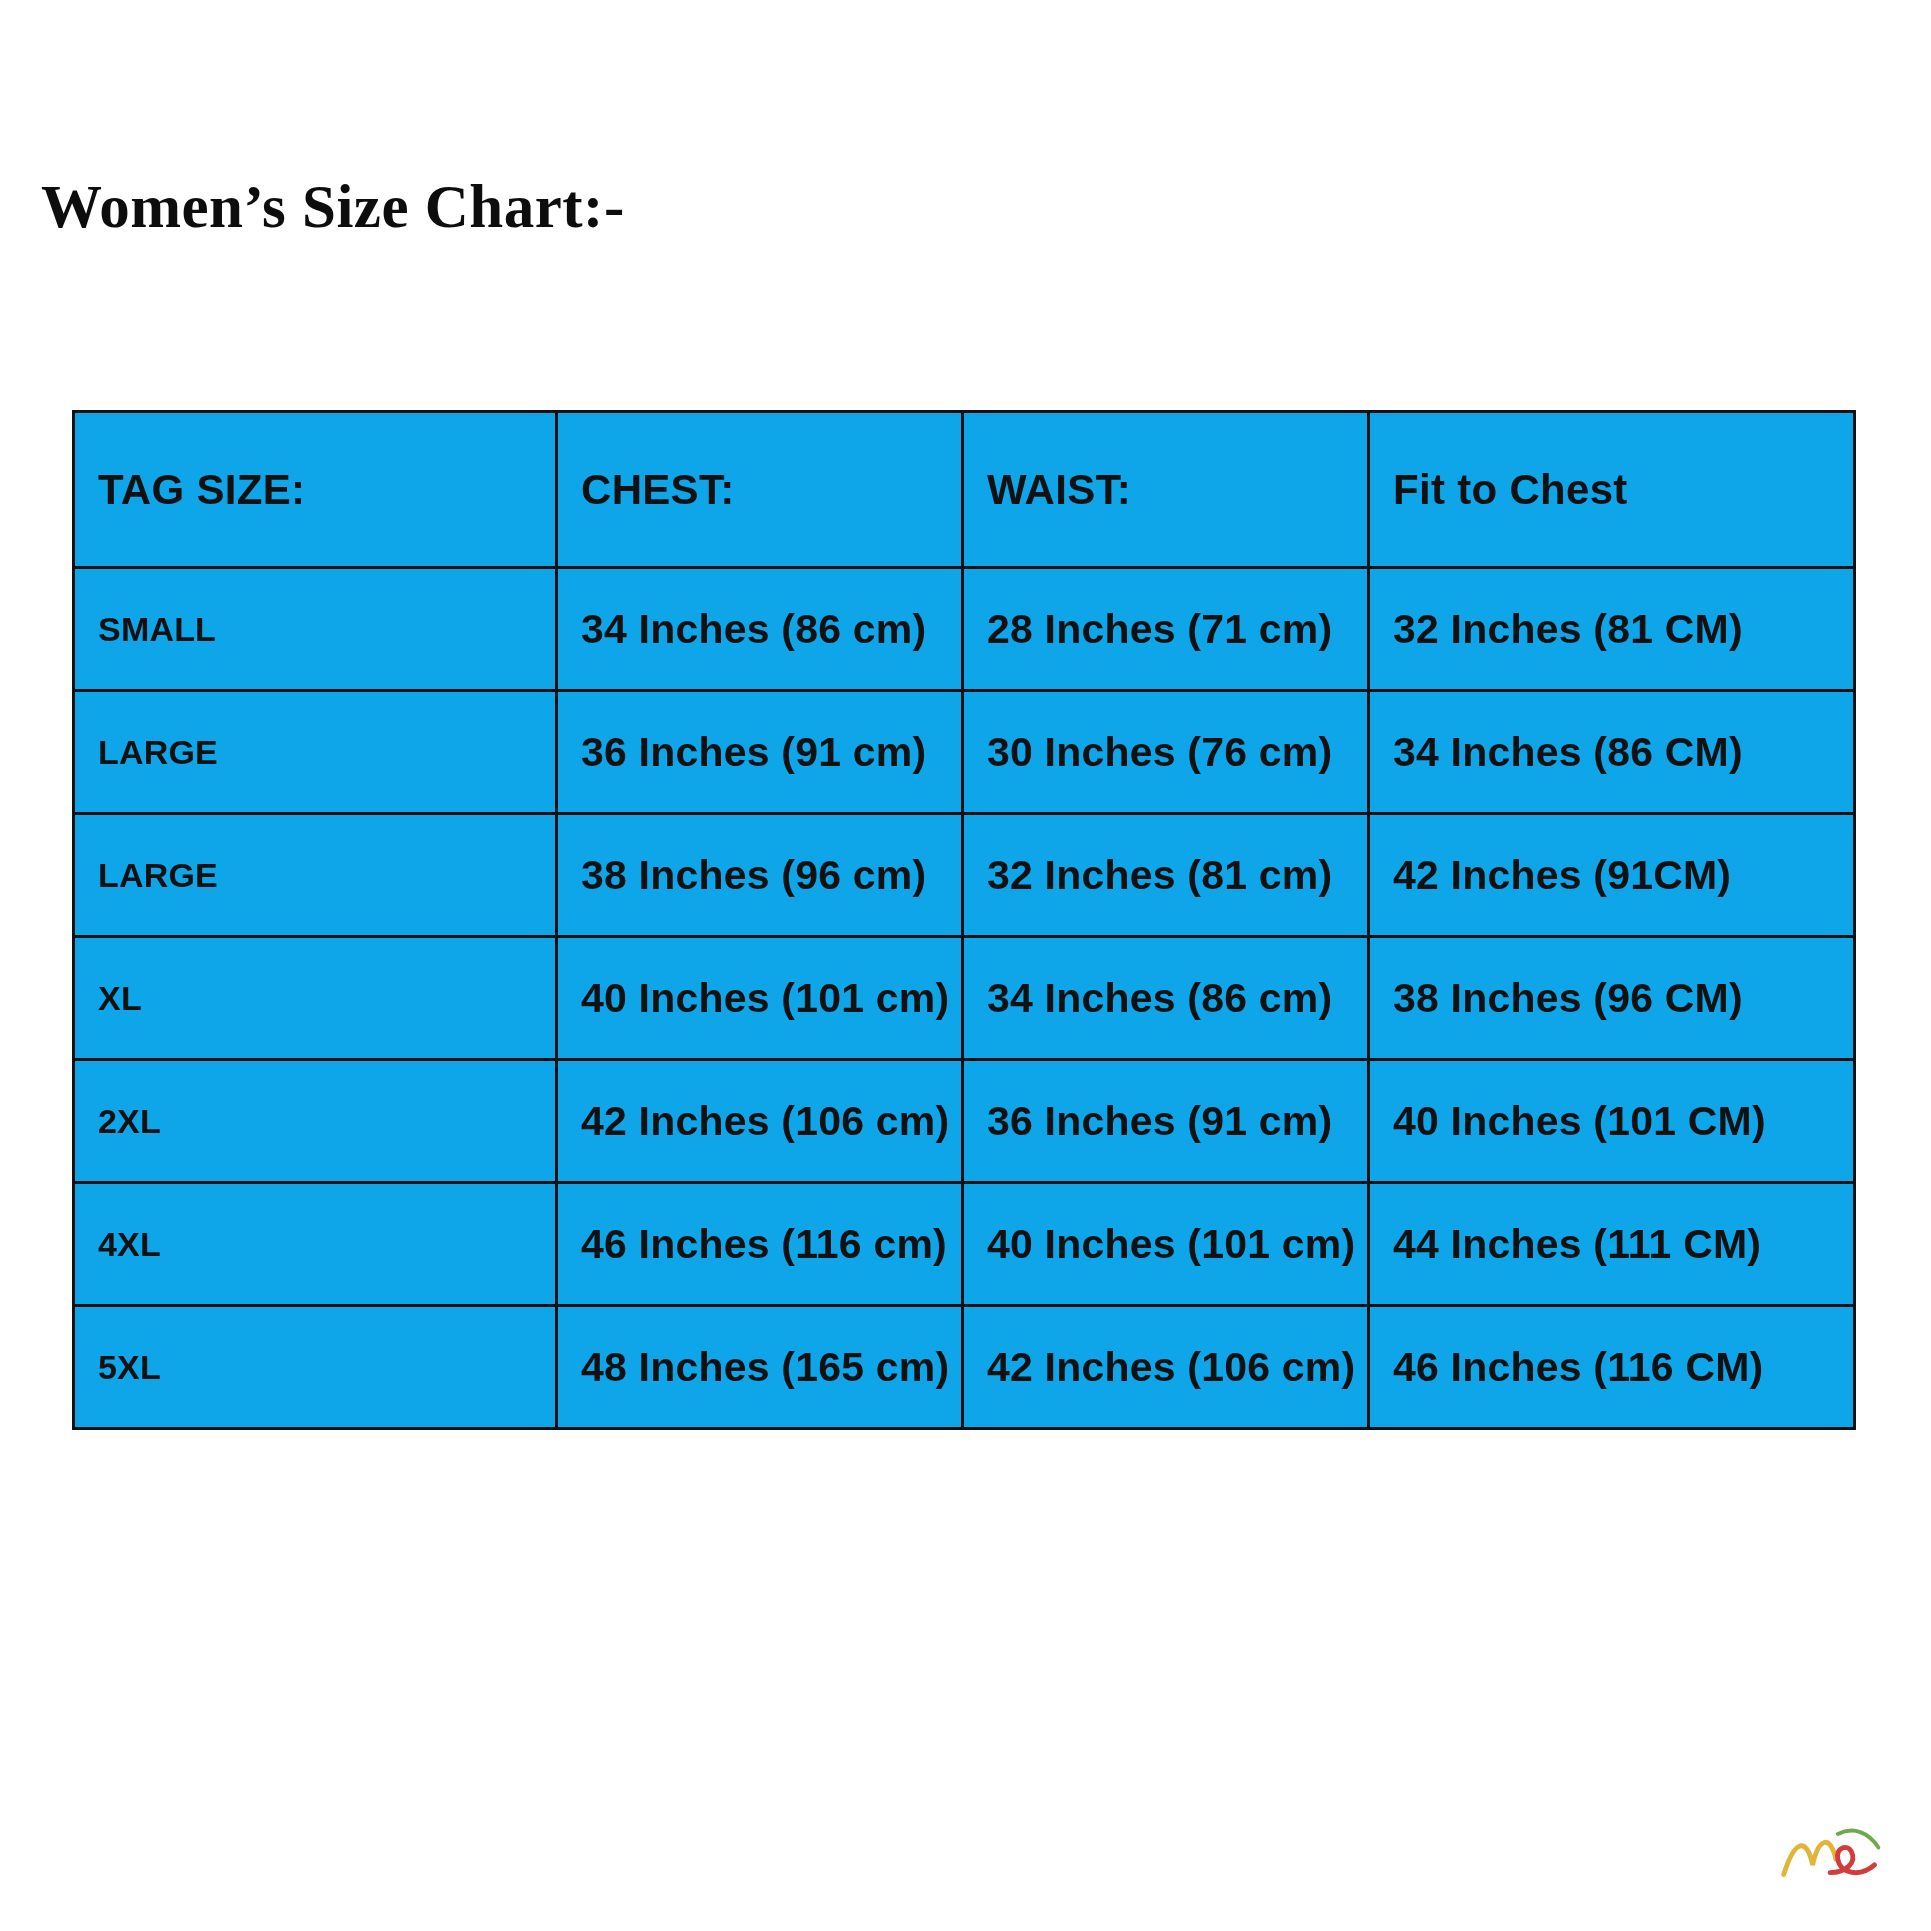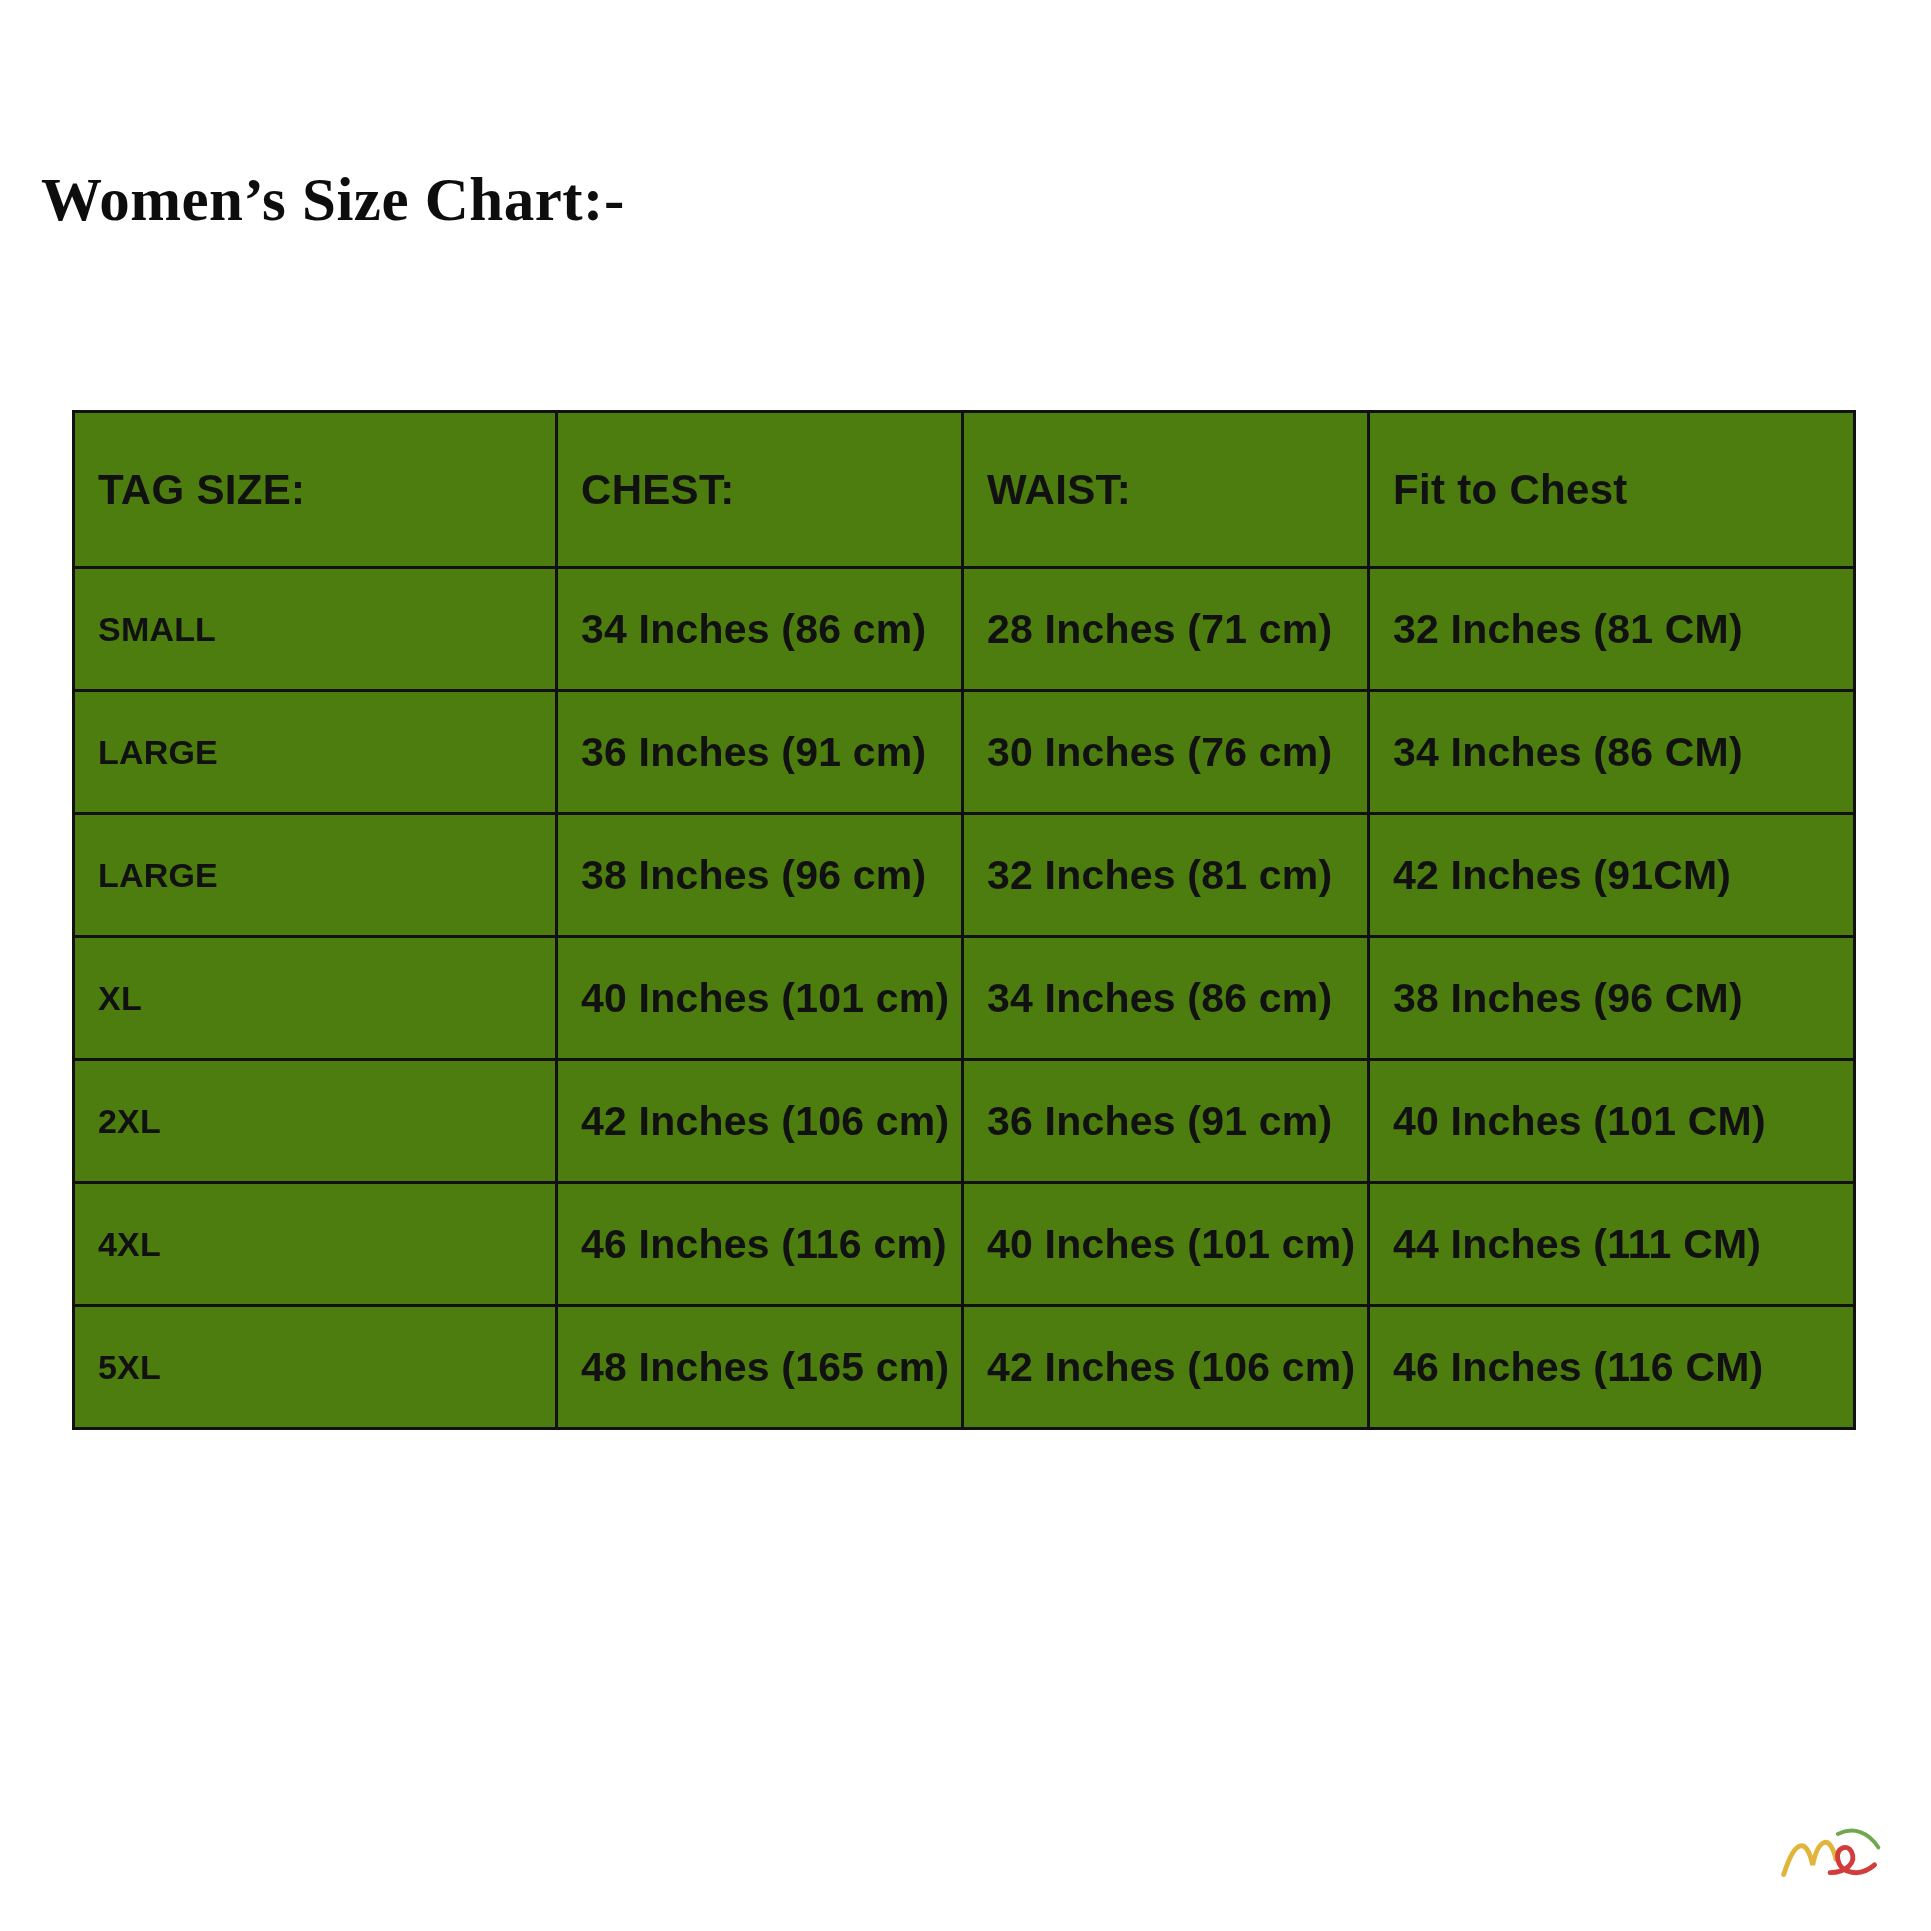--- a/index.html
+++ b/index.html
@@ -17,21 +17,21 @@
   .page {
     position: relative;
     width: 1931px;
     height: 1931px;
     background: #ffffff;
     box-sizing: border-box;
   }
   .title {
     position: absolute;
     left: 41px;
-    top: 165px;
+    top: 172px;
     font-family: "Liberation Serif", serif;
     font-weight: bold;
     font-size: 61px;
     color: #0d0d0d;
     letter-spacing: 0.5px;
     white-space: nowrap;
   }
   .table-wrap {
     position: absolute;
     left: 72px;
@@ -43,21 +43,21 @@
     width: 1779px;
     table-layout: fixed;
     background: #f2f2f2;
   }
   table.size-chart td {
     border: 3.9px solid #111111;
     padding: 0 23px;
     font-family: "Liberation Sans", sans-serif;
     font-weight: bold;
     color: #111111;
-    background: #4d7c0f;
+    background: #0ea5e9;
     vertical-align: middle;
     white-space: nowrap;
     overflow: hidden;
   }
   table.size-chart tr.header-row td {
     height: 153px;
     font-size: 42px;
     letter-spacing: 0.3px;
   }
   table.size-chart tr.data-row td {

